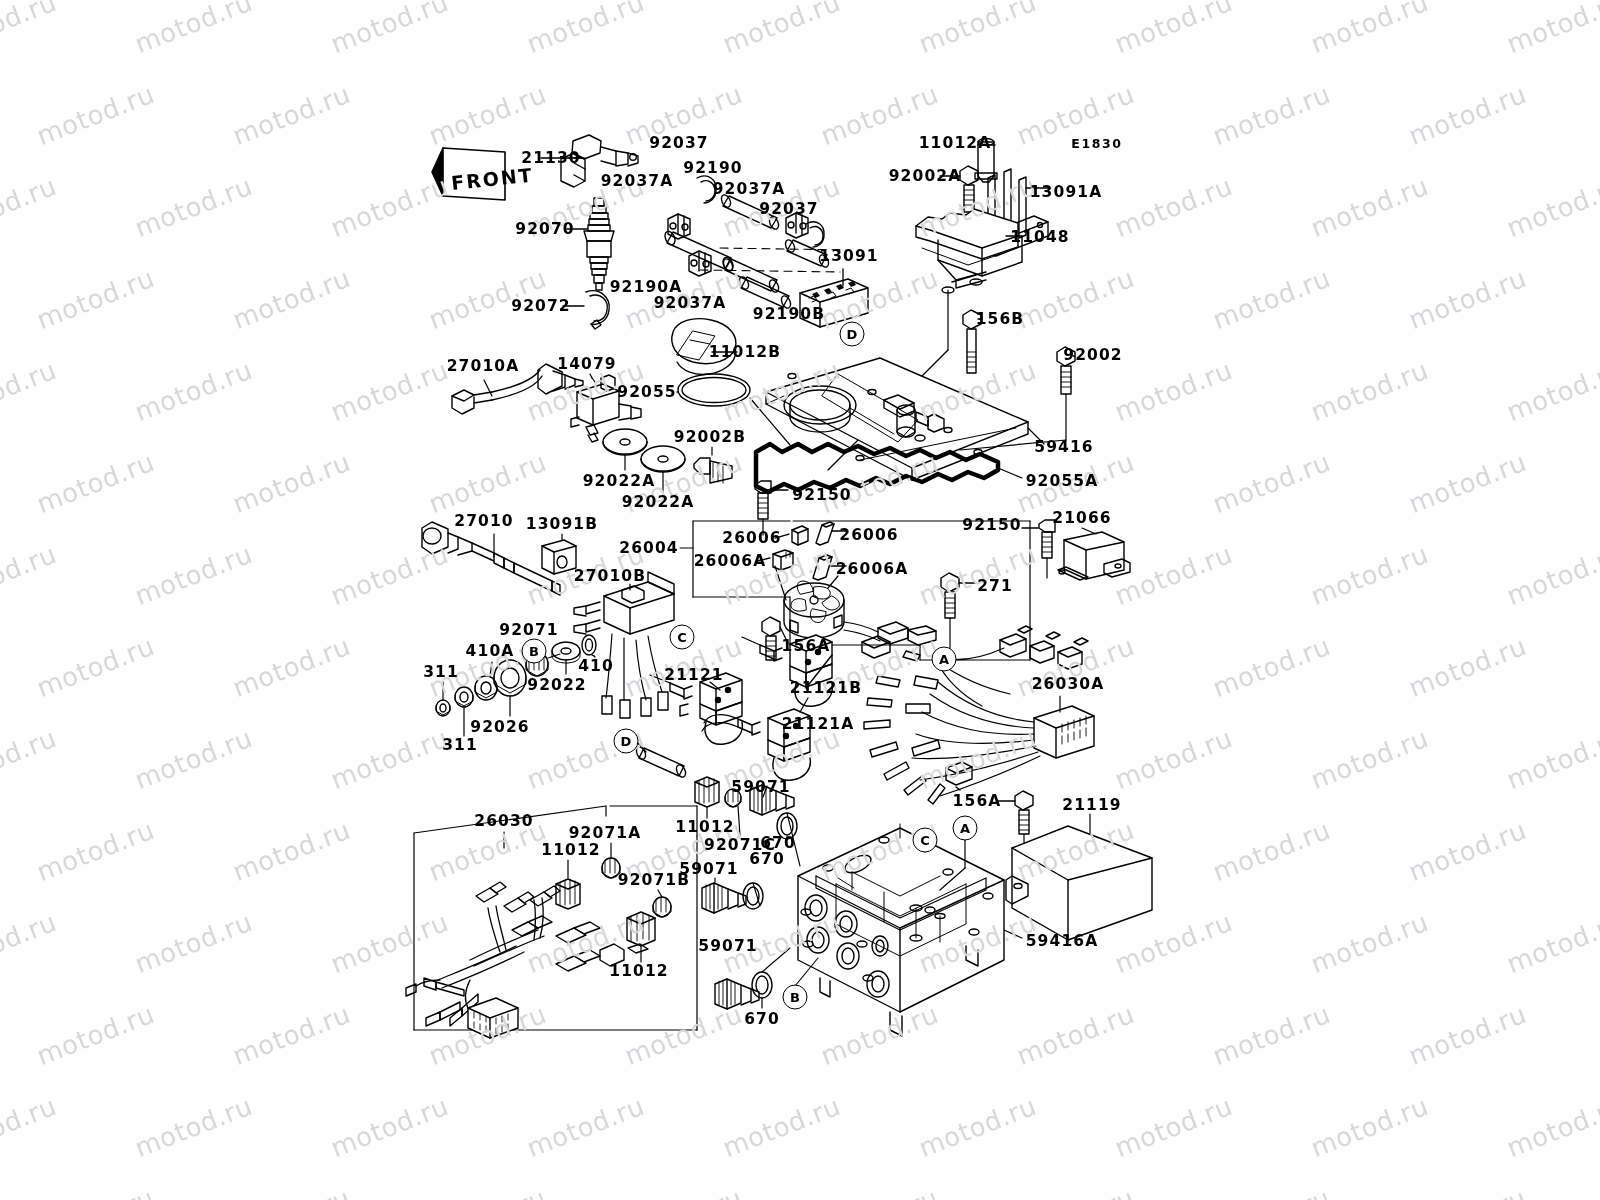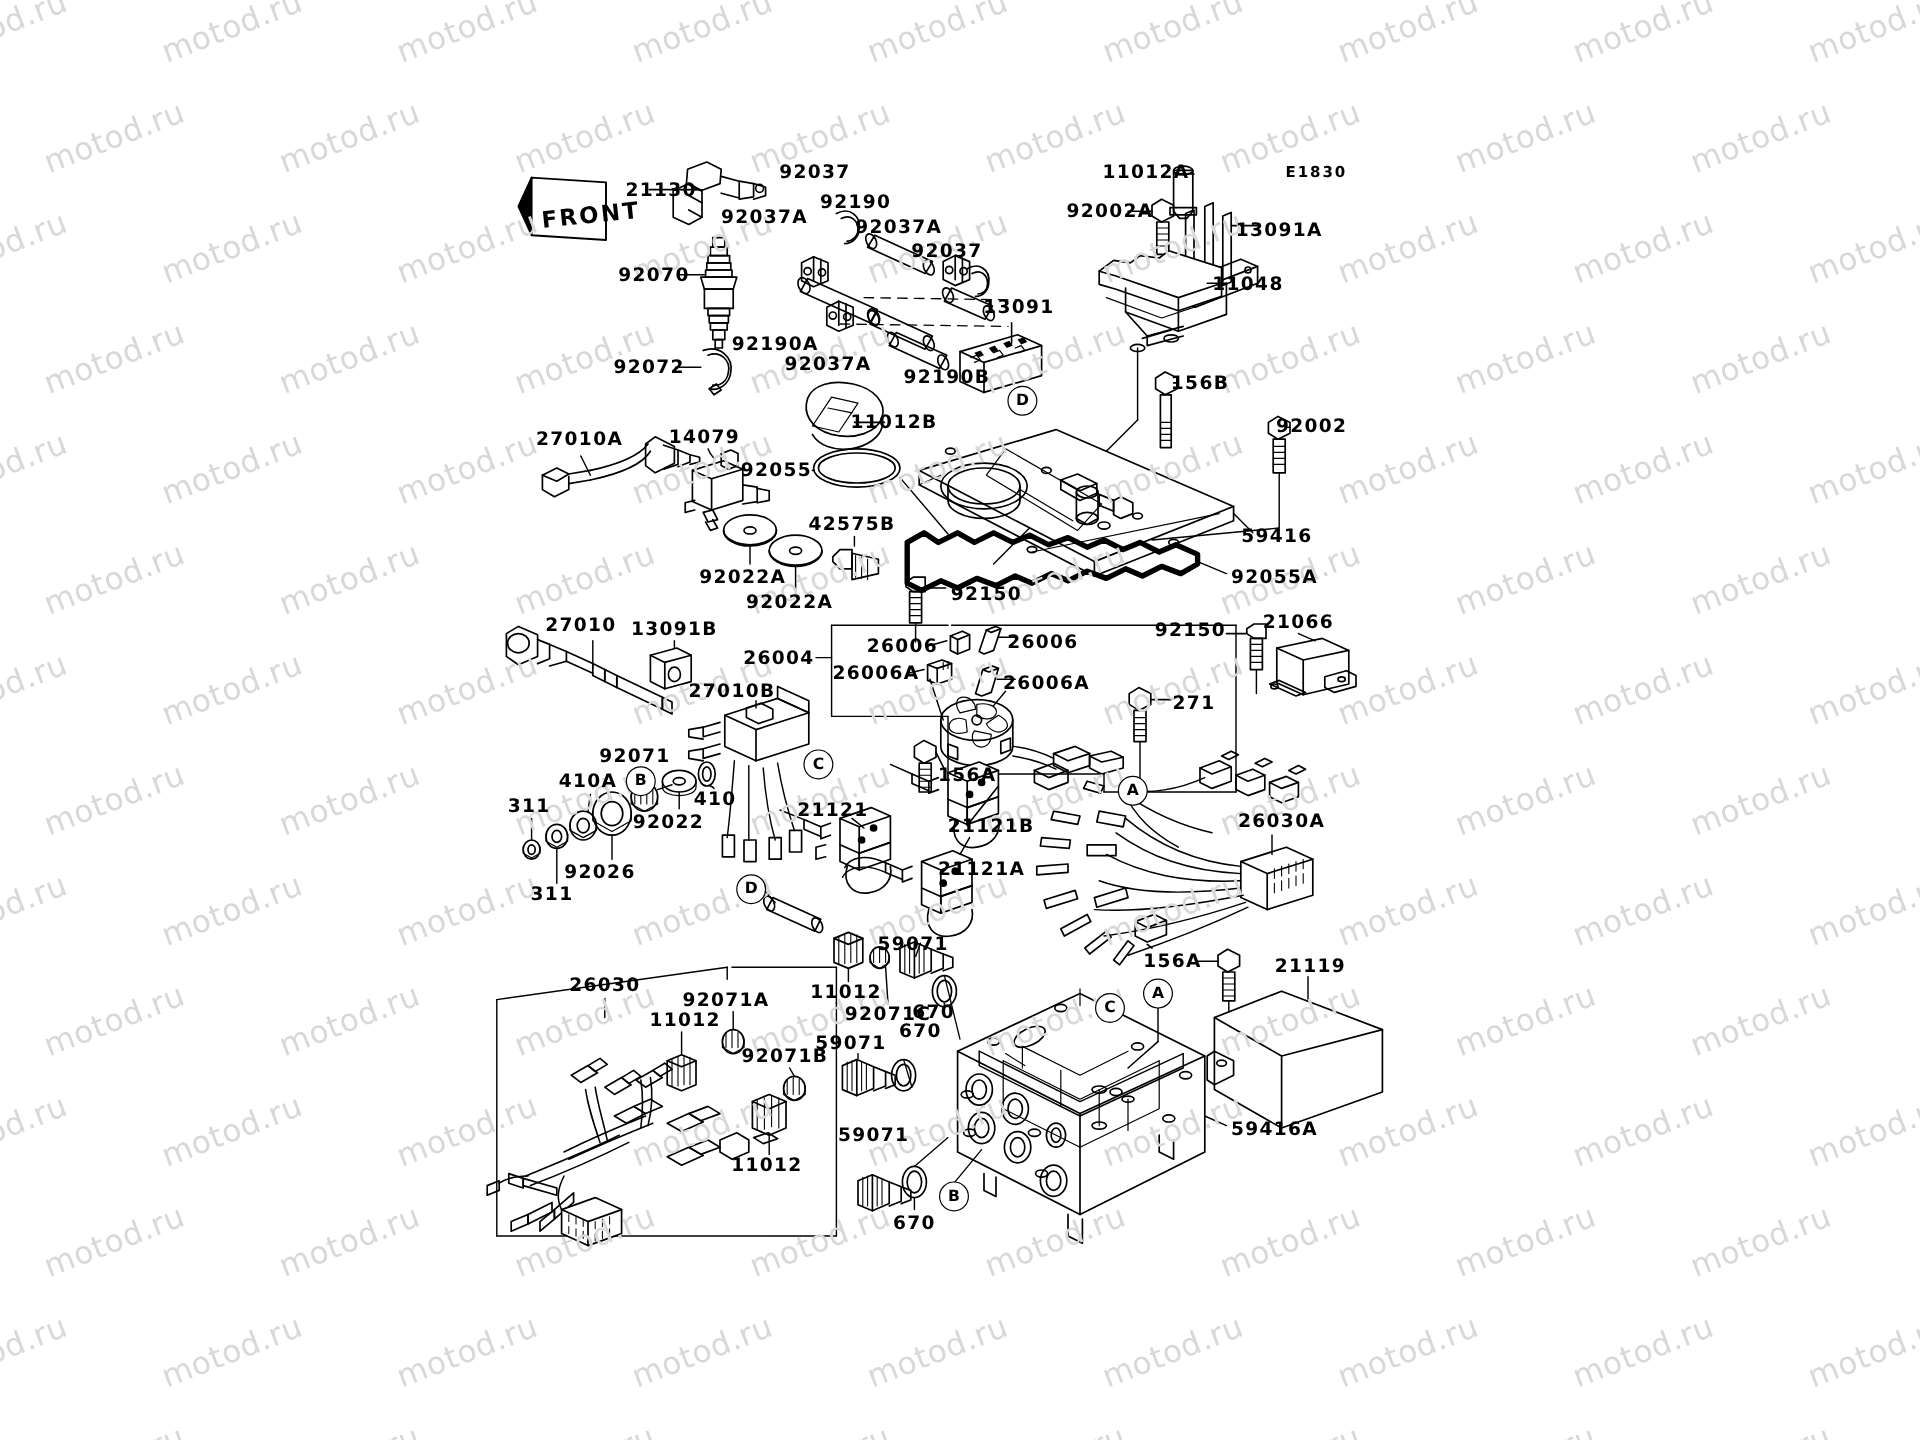--- a/index.html
+++ b/index.html
@@ -956,21 +956,21 @@
       <div class="lbl" style="left: 955px; top: 143px;">11012A</div>
       <div class="lbl" style="left: 925px; top: 176px;">92002A</div>
       <div class="lbl" style="left: 1066px; top: 192px;">13091A</div>
       <div class="lbl" style="left: 1040px; top: 237px;">11048</div>
       <div class="lbl" style="left: 1000px; top: 319px;">156B</div>
       <div class="lbl" style="left: 1093px; top: 355px;">92002</div>
       <div class="lbl" style="left: 745px; top: 352px;">11012B</div>
       <div class="lbl" style="left: 483px; top: 366px;">27010A</div>
       <div class="lbl" style="left: 587px; top: 364px;">14079</div>
       <div class="lbl" style="left: 647px; top: 392px;">92055</div>
-      <div class="lbl" style="left: 710px; top: 437px;">42575B</div>
+      <div class="lbl" style="left: 710px; top: 437px;">92002B</div>
       <div class="lbl" style="left: 619px; top: 481px;">92022A</div>
       <div class="lbl" style="left: 658px; top: 502px;">92022A</div>
       <div class="lbl" style="left: 1064px; top: 447px;">59416</div>
       <div class="lbl" style="left: 1062px; top: 481px;">92055A</div>
       <div class="lbl" style="left: 822px; top: 495px;">92150</div>
       <div class="lbl" style="left: 992px; top: 525px;">92150</div>
       <div class="lbl" style="left: 1082px; top: 518px;">21066</div>
       <div class="lbl" style="left: 995px; top: 586px;">271</div>
       <div class="lbl" style="left: 649px; top: 548px;">26004</div>
       <div class="lbl" style="left: 752px; top: 538px;">26006</div>

